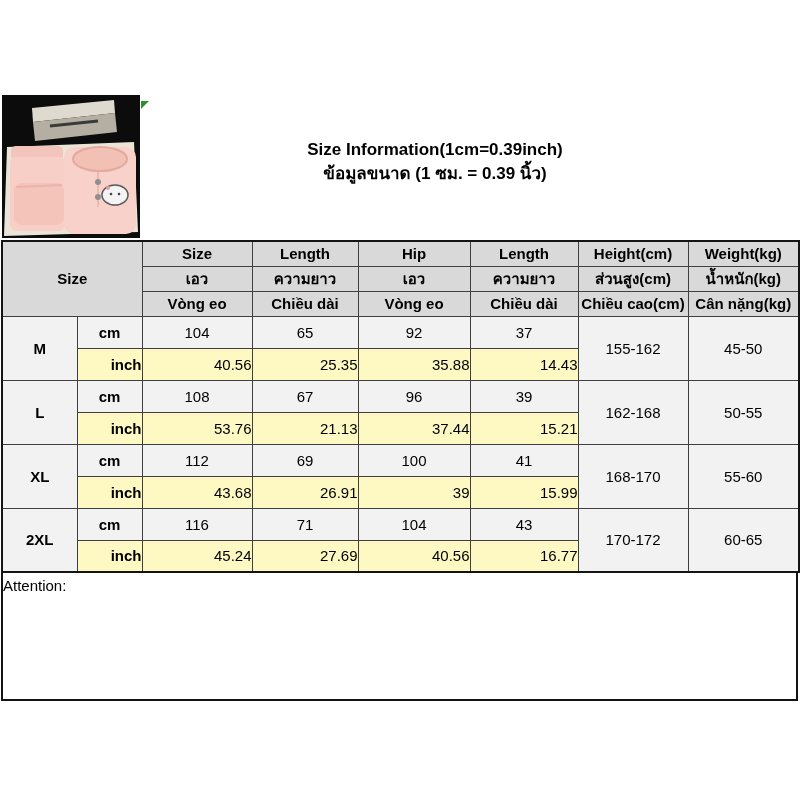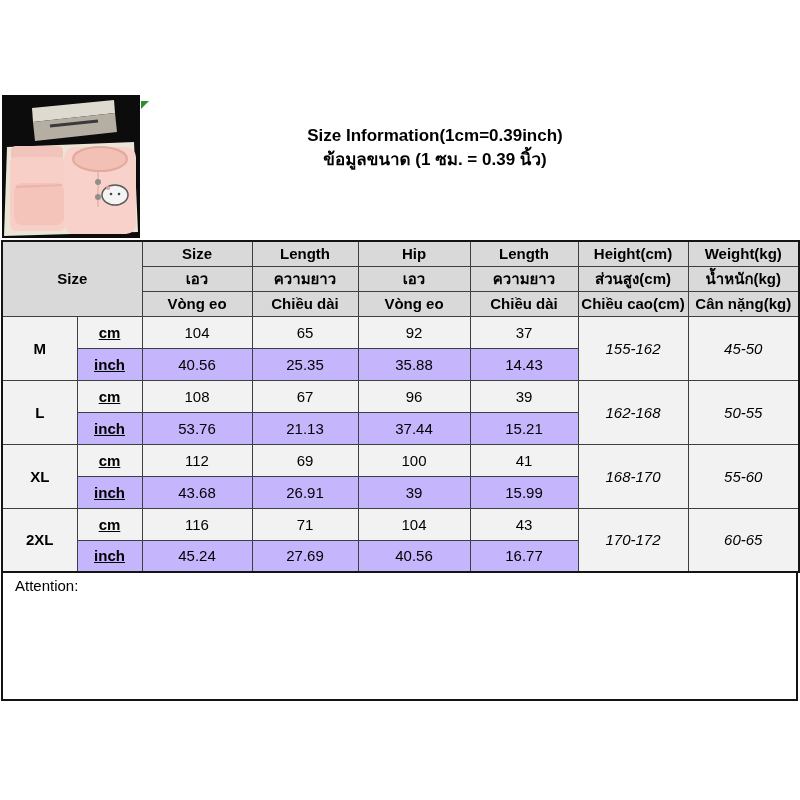--- a/index.html
+++ b/index.html
@@ -5,48 +5,48 @@
   html,body{margin:0;padding:0;background:#ffffff;}
   .page{
     position:relative;width:800px;height:800px;background:#ffffff;overflow:hidden;
     font-family:"Liberation Sans","DejaVu Sans",sans-serif;color:#000;
   }
   
   .photo{position:absolute;left:2px;top:95px;width:138px;height:143px;}
   .corner-marker{position:absolute;left:141px;top:95px;width:8px;height:8px;}
   
   .title-block{
-    position:absolute;left:70px;top:124px;width:730px;
+    position:absolute;left:70px;top:138px;width:730px;
     text-align:center;font-weight:bold;font-size:17px;line-height:24px;
   }
   .title-block div{white-space:nowrap;}
   
   .table-wrap{position:absolute;left:1px;top:240px;width:797px;}
   table.size-table{
     border-collapse:collapse;table-layout:fixed;width:797px;
     border:2px solid #141414;
   }
   table.size-table td{
     border:1px solid #3f3f3f;text-align:center;vertical-align:middle;
     padding:0;font-size:15px;overflow:hidden;
   }
   tr.hrow{height:25px;}
   tr.drow{height:32px;}
   .hdr{background:#d9d9d9;font-weight:bold;}
   .size-big{background:#d9d9d9;font-weight:bold;font-size:28px;}
   .sizecell{background:#d9d9d9;font-weight:bold;font-size:17px;}
-  .unitcell{font-weight:bold;text-decoration:underline;}
+  .unitcell{font-weight:bold;}
   tr.cmrow td{background:#f2f2f2;}
-  tr.inchrow td{background:#c4b5fd;}
-  td.rangecell{background:#f2f2f2;font-style:italic;}
+  tr.inchrow td{background:#fef9c3;text-align:right;}
+  td.rangecell{background:#f2f2f2;}
   
   .attention{
     box-sizing:border-box;width:797px;height:130px;margin-top:-2px;
     border:2px solid #141414;background:#ffffff;
-    padding:3px 12px;font-size:15px;line-height:20px;text-align:left;
+    padding:3px 0;font-size:15px;line-height:20px;text-align:left;
   }
   .attention p{margin:0;}
 </style>
 </head>
 <body>
 
 <div class="page">
 
   <div class="photo">
     <svg width="138" height="143" viewBox="0 0 138 143">

